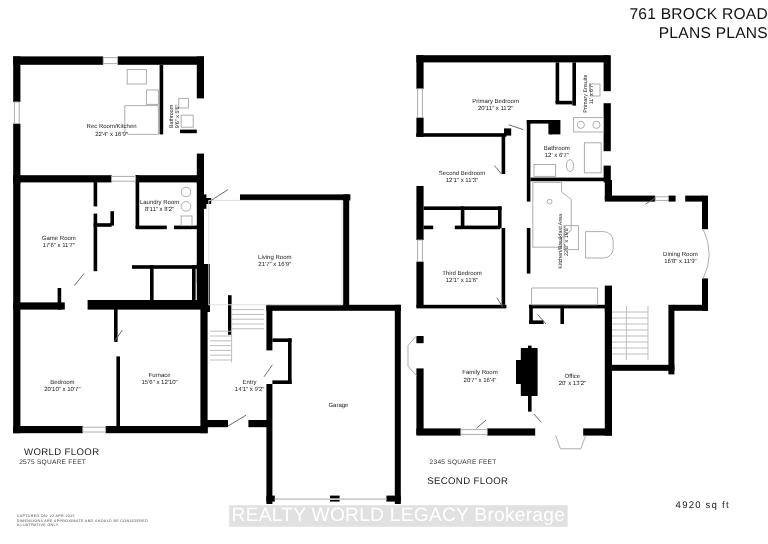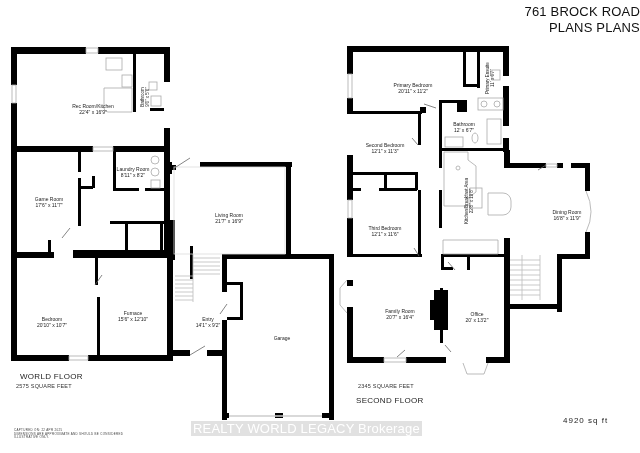--- a/index.html
+++ b/index.html
@@ -7,21 +7,21 @@
   .title { position:absolute; left:0; width:640px; text-align:right; font-size:13px; letter-spacing:0.2px; color:#111; }
   .t1 { top:4px; }
   .t2 { top:20px; }
   svg.plan { position:absolute; left:0; top:0; }
   .lbl { position:absolute; text-align:center; font-size:5px; line-height:6px; color:#222; white-space:nowrap; transform:translateX(-50%); }
   .vlbl { position:absolute; font-size:4.5px; line-height:5px; color:#222; white-space:nowrap; transform-origin:center; transform:translate(-50%,-50%) rotate(-90deg); text-align:center; }
   .floor-title { position:absolute; font-size:8px; color:#222; letter-spacing:0.3px; }
   .floor-sub { position:absolute; font-size:5.5px; color:#333; letter-spacing:0.2px; }
   .total { position:absolute; left:563px; top:416px; font-size:8px; letter-spacing:1px; color:#222; }
   .disclaimer { position:absolute; left:14px; top:429px; font-size:3px; line-height:3.6px; color:#444; letter-spacing:0.3px; }
-  .watermark { position:absolute; left:191px; top:421px; padding:0 2px; font-size:13px; color:#ffffff; background:rgba(200,200,200,0.55); letter-spacing:0.2px;text-align:center; }
+  .watermark { position:absolute; left:191px; top:421px; padding:0 2px; font-size:16px; color:#ffffff; background:rgba(200,200,200,0.55); letter-spacing:0.2px;text-align:center; }
 </style>
 </head>
 <body>
 
 <div class="title t1">761 BROCK ROAD</div>
 <div class="title t2">PLANS PLANS</div>
 
 <svg class="plan" width="640" height="453" viewBox="0 0 640 453">
 
   <g fill="#000">

